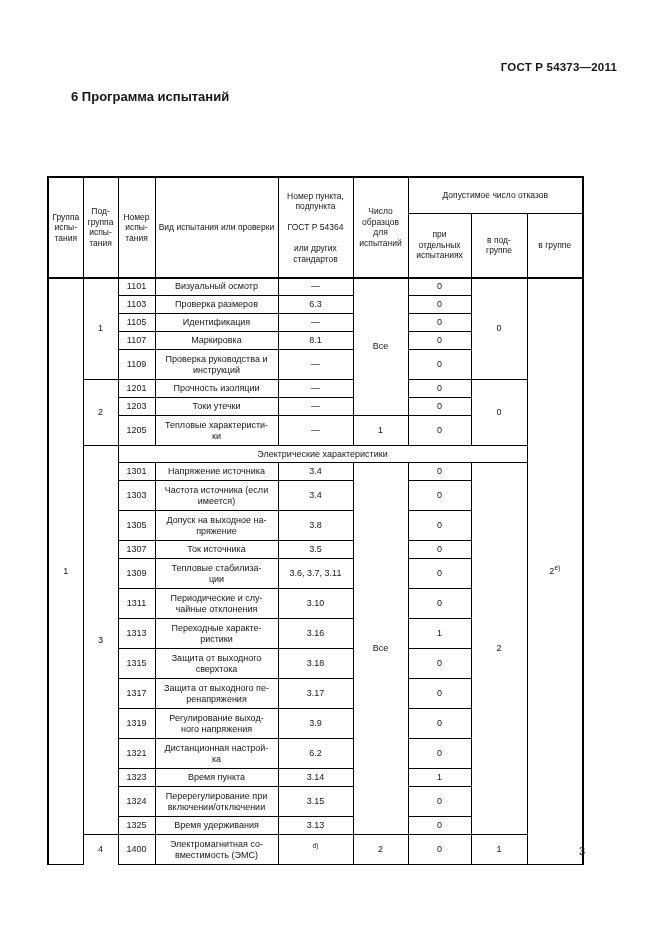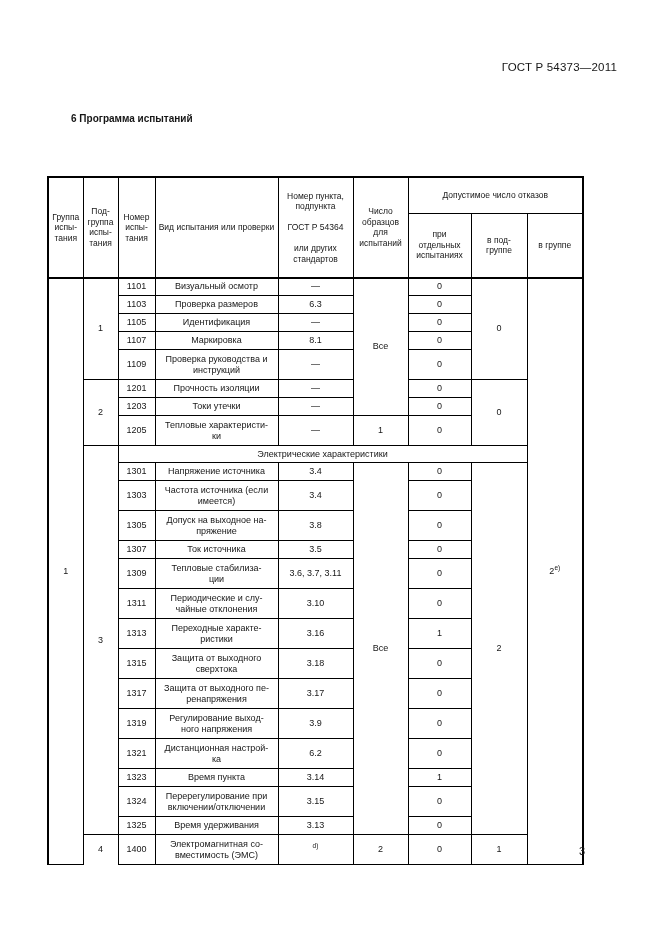--- a/index.html
+++ b/index.html
@@ -1,22 +1,22 @@
 <!DOCTYPE html>
 <html lang="ru"><head>
 <meta charset="utf-8">
 <style>
   html,body{margin:0;padding:0;background:#888;}
   .page{
     width:661px;height:936px;background:#ffffff;position:relative;
     font-family:"Liberation Sans",sans-serif;color:#161616;
     margin:0 auto;overflow:hidden;
   }
-  .gost-num{position:absolute;top:61px;right:44px;font-size:11.5px;font-weight:normal;letter-spacing:.2px;}
-  .section-title{position:absolute;top:89px;left:71px;font-size:10px;font-weight:bold;margin-top:24px;}
+  .gost-num{position:absolute;top:61px;right:44px;font-size:11.5px;font-weight:bold;letter-spacing:.2px;}
+  .section-title{position:absolute;top:89px;left:71px;font-size:13px;font-weight:bold;}
   .para{position:absolute;top:114px;left:44px;width:574px;font-size:11.5px;line-height:16px;text-align:justify;text-indent:34px;}
   .tbl-caption{position:absolute;top:158px;left:45px;font-size:9.5px;}
   table.gost{
     position:absolute;top:176px;left:47px;width:535px;
     border-collapse:collapse;table-layout:fixed;
     border:2px solid #000;border-bottom:none;
   }
   table.gost th,table.gost td{
     border:1px solid #000;vertical-align:middle;text-align:center;
     font-weight:normal;padding:2px 2px;overflow:hidden;

